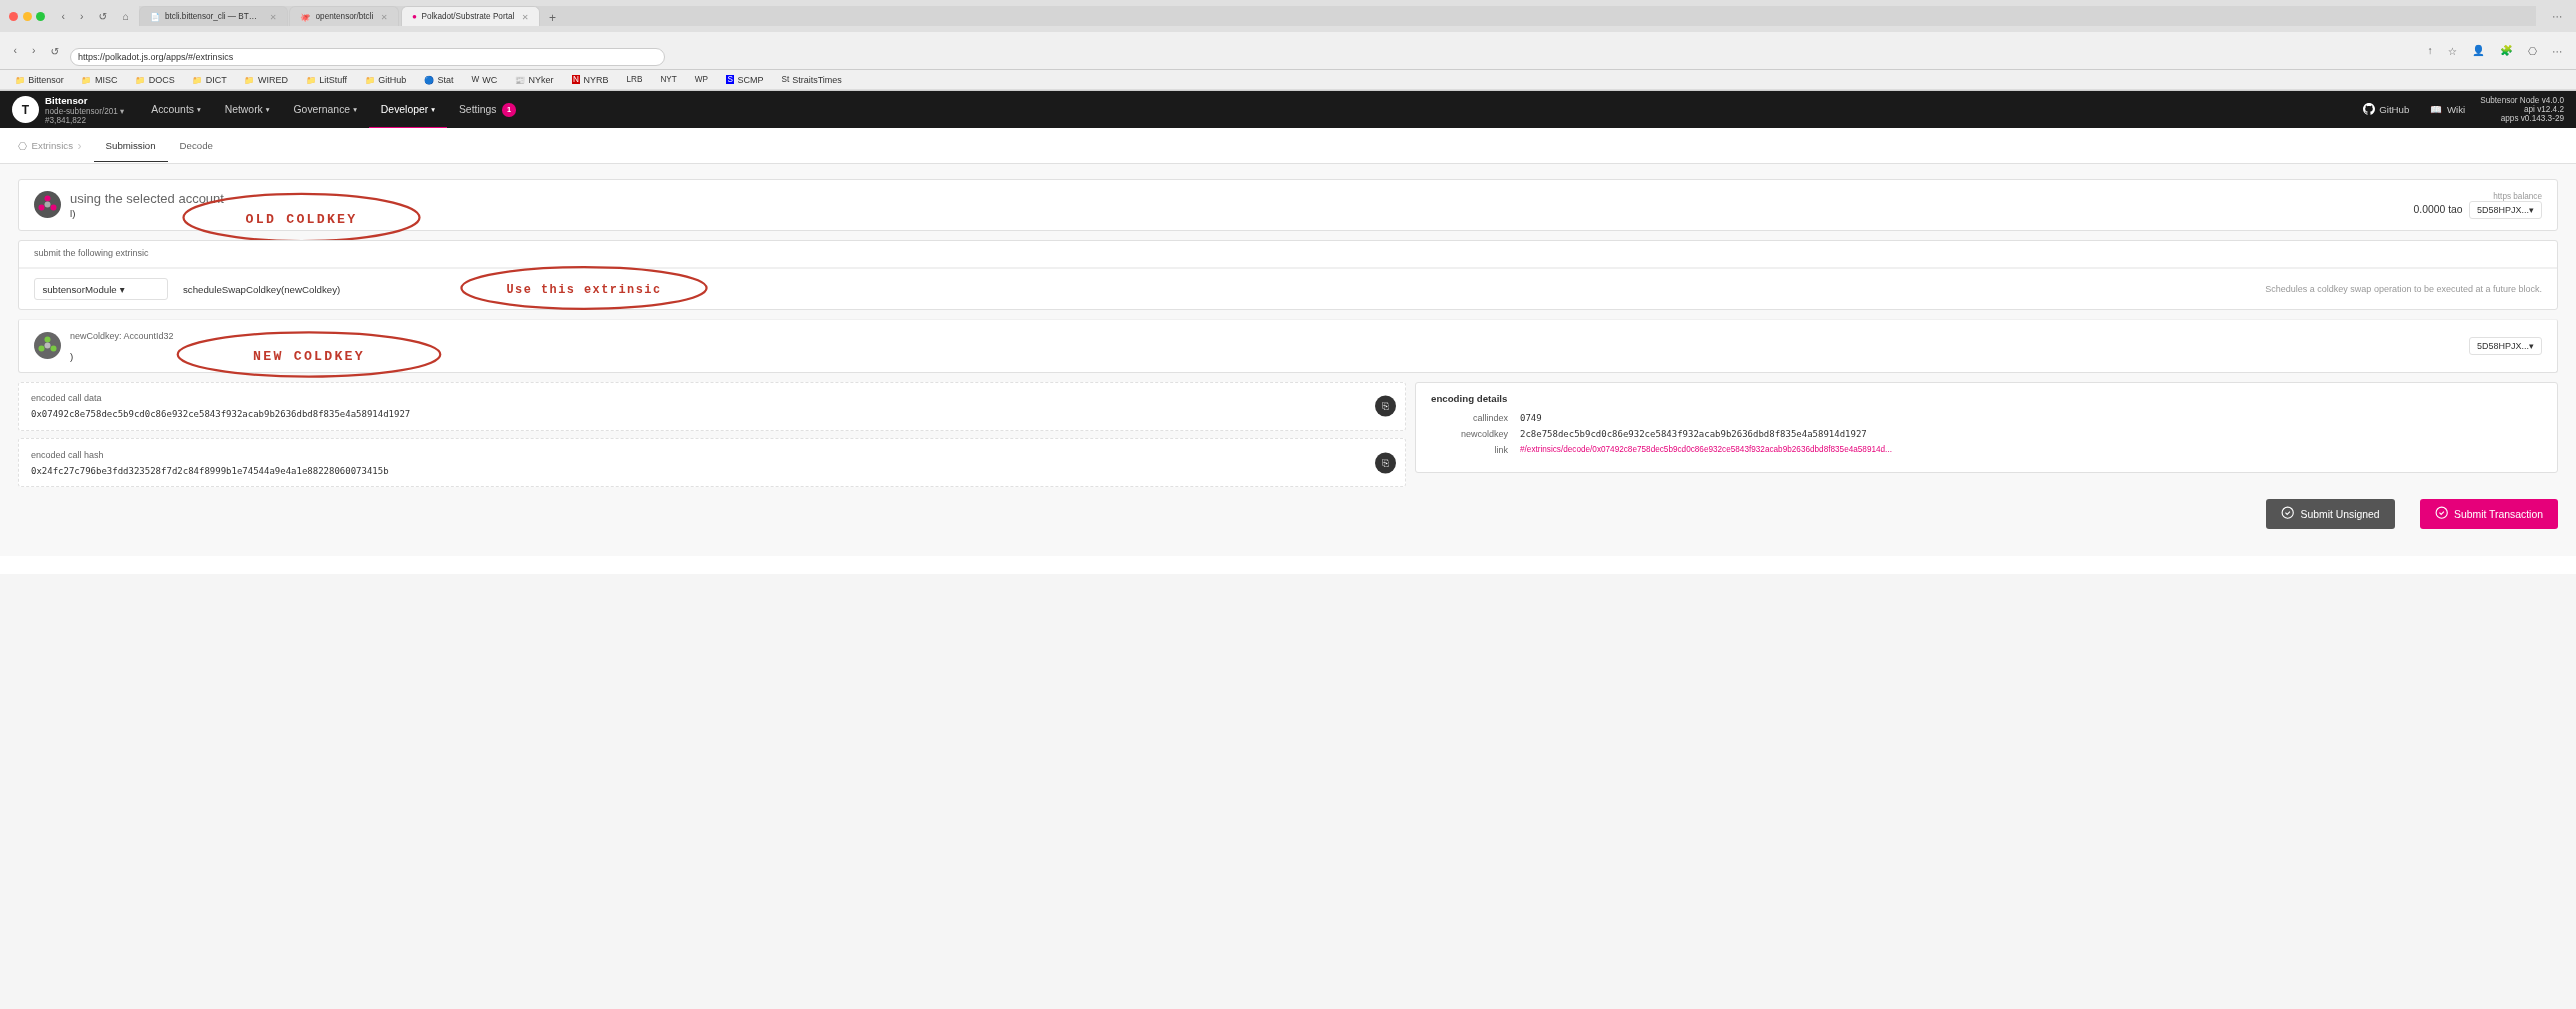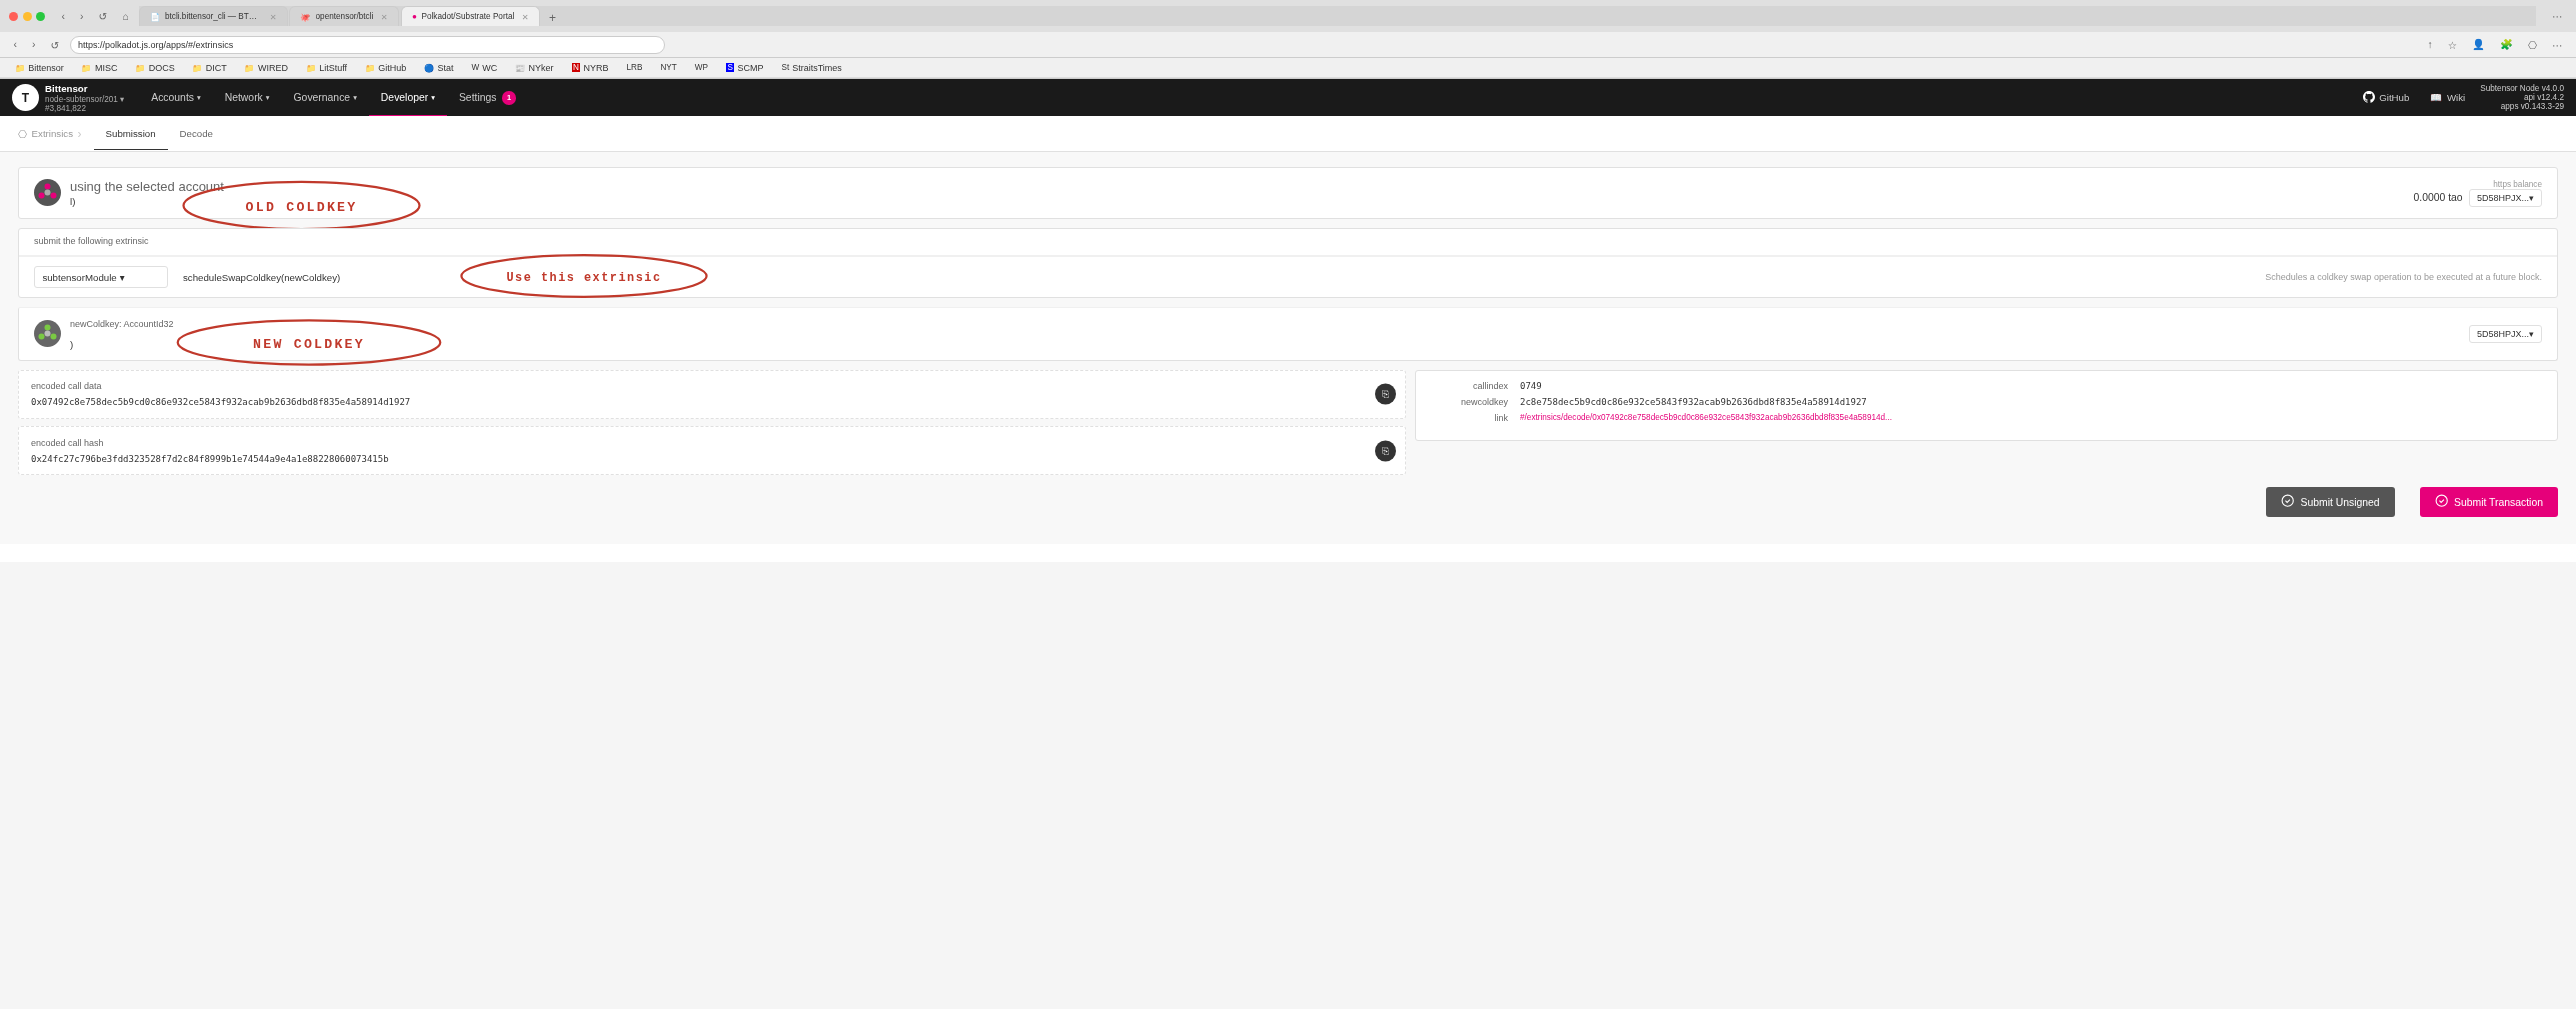--- a/index.html
+++ b/index.html
@@ -140,21 +140,21 @@
     </div>
     <div style="display:flex; gap:6px; margin-left:6px;">
       <button class="browser-btn">⋯</button>
     </div>
   </div>
 
   <div class="address-bar">
     <button class="browser-btn">‹</button>
     <button class="browser-btn">›</button>
     <button class="browser-btn">↺</button>
-    <input class="address-input" style="flex: 1 1 0%; max-width: 595px;" value="https://polkadot.js.org/apps/#/extrinsics">
+    <input class="address-input" style="flex: 1 1 0%; max-width: 595px; margin-top: 12px;" value="https://polkadot.js.org/apps/#/extrinsics">
     <div style="display:flex; gap:6px; margin-left:auto;">
       <button class="browser-btn">↑</button>
       <button class="browser-btn">☆</button>
       <button class="browser-btn">👤</button>
       <button class="browser-btn">🧩</button>
       <button class="browser-btn">⎔</button>
       <button class="browser-btn">⋯</button>
     </div>
   </div>
 
@@ -390,20 +390,21 @@
           <div class="encoded-title">encoded call hash</div>
           <div class="encoded-value">0x24fc27c796be3fdd323528f7d2c84f8999b1e74544a9e4a1e88228060073415b</div>
           <button class="copy-btn">
             <span>⎘</span>
           </button>
         </div>
       </div>
 
       <div class="bottom-right">
         <div class="details-section">
+          <div class="details-title">encoding details</div>
           <div class="detail-row">
             <span class="detail-key">callindex</span>
             <span class="detail-value">0749</span>
           </div>
           <div class="detail-row">
             <span class="detail-key">newcoldkey</span>
             <span class="detail-value">2c8e758dec5b9cd0c86e932ce5843f932acab9b2636dbd8f835e4a58914d1927</span>
           </div>
           <div class="detail-row">
             <span class="detail-key">link</span>

